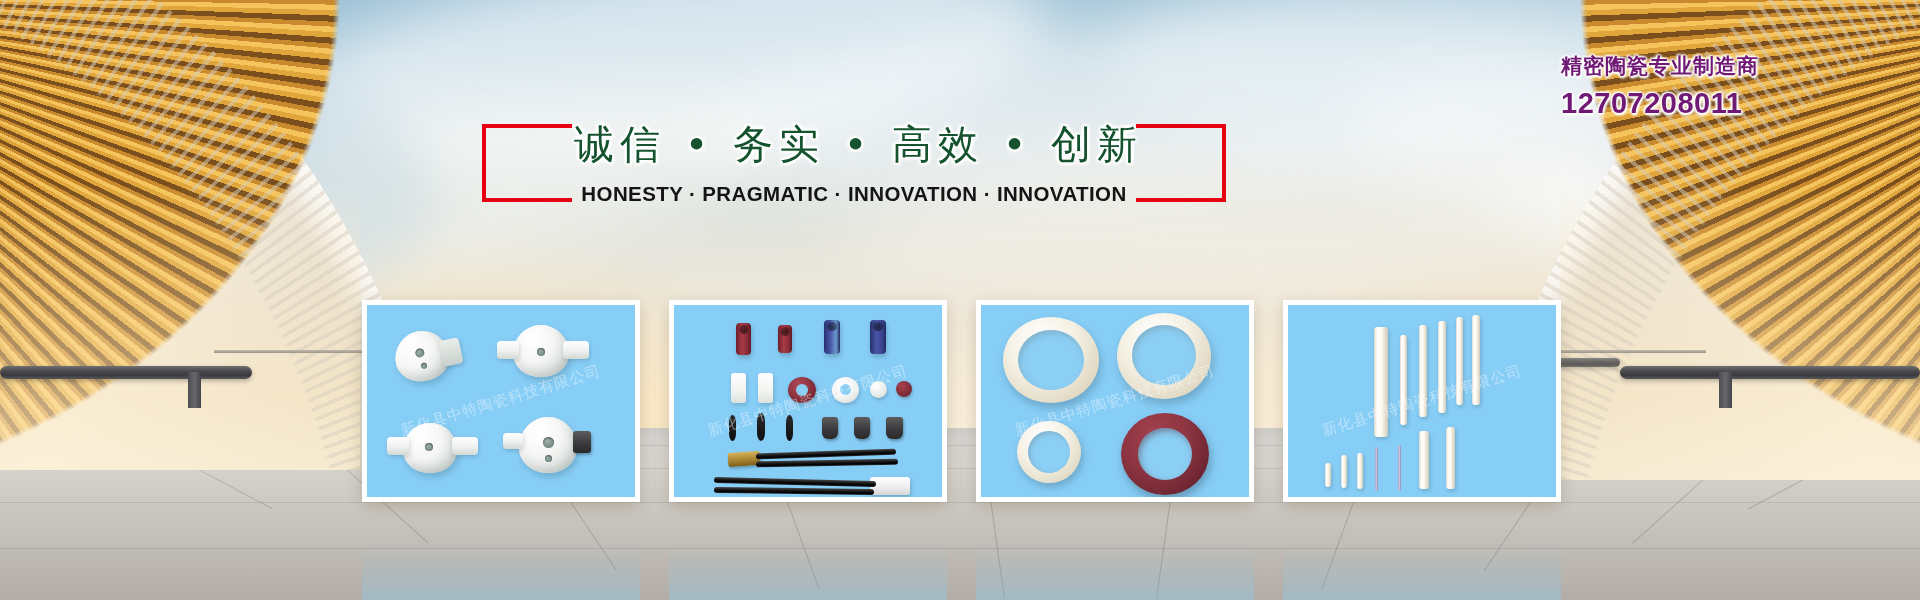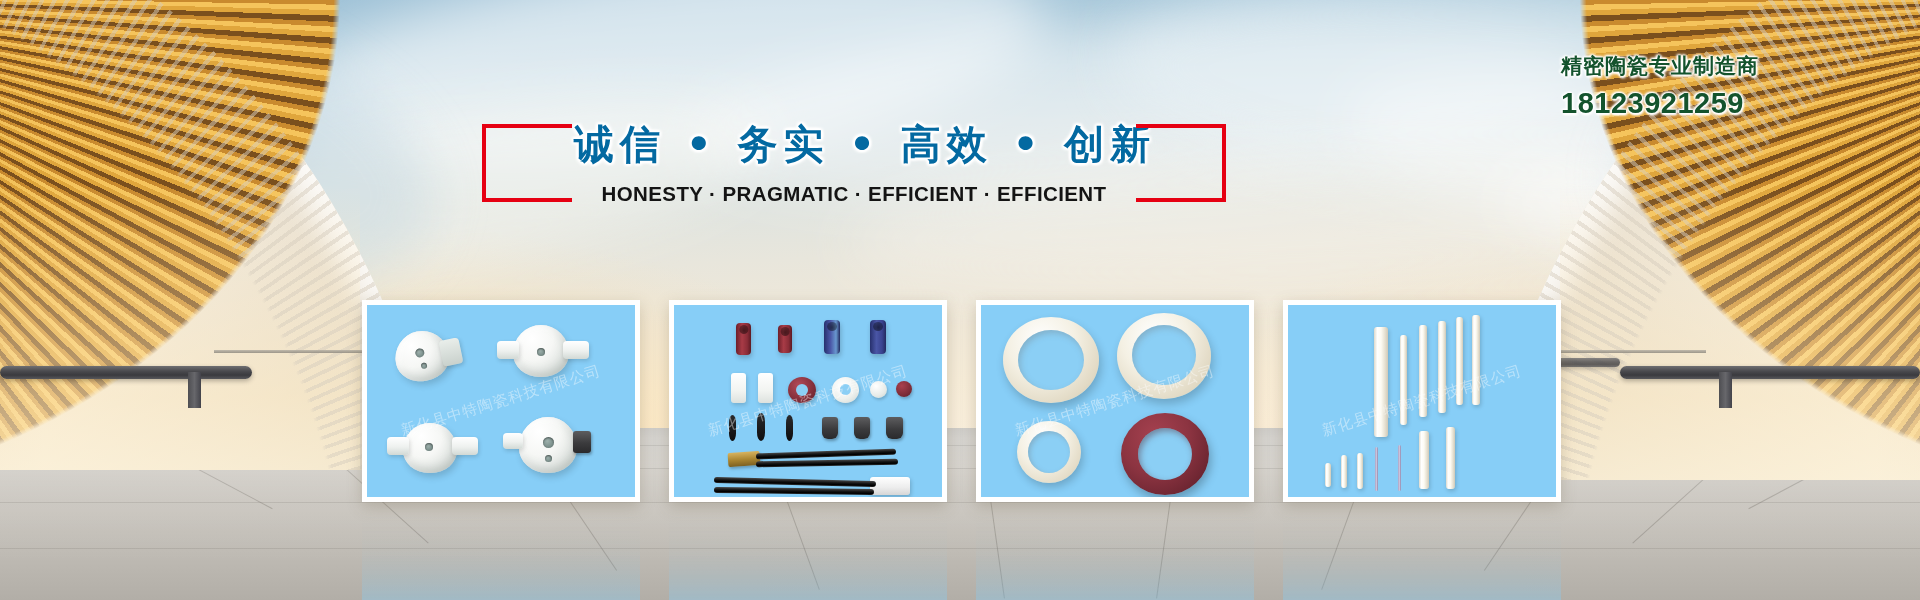--- a/index.html
+++ b/index.html
@@ -139,35 +139,35 @@
   .bracket-left  { left:-92px;  top:6px; }
   .bracket-left  .bk-v { left:0; }
   .bracket-left  .bk-h1 { top:0; left:0; }
   .bracket-left  .bk-h2 { bottom:0; left:0; }
   .bracket-right { right:-92px; top:6px; }
   .bracket-right .bk-v { right:0; }
   .bracket-right .bk-h1 { top:0; right:0; }
   .bracket-right .bk-h2 { bottom:0; right:0; }
 
   .slogan-cn {
-    text-align:center; color:#0369a1; font-size:40px; letter-spacing:6px;
-    font-family:"DejaVu Serif","Liberation Serif",serif; font-weight:700;
+    text-align:center; color:#14532d; font-size:40px; letter-spacing:6px;
+    font-family:"DejaVu Serif","Liberation Serif",serif; font-weight:400;
     line-height:52px; white-space:nowrap;
     text-shadow: 2px 0 2px #fff, -2px 0 2px #fff, 0 2px 2px #fff, 0 -2px 2px #fff,
                  2px 2px 3px #fff, -2px -2px 3px #fff, 2px -2px 3px #fff, -2px 2px 3px #fff;
   }
   .slogan-en {
     text-align:center; color:#141414; font-size:20.5px; font-weight:700;
     letter-spacing:.4px; margin-top:12px; white-space:nowrap;
     font-family:"Liberation Sans","DejaVu Sans",sans-serif;
   }
 
   
   .contact { position:absolute; left:1561px; top:52px; width:330px; }
-  .contact div { color:#14532d; font-weight:700; white-space:nowrap;
+  .contact div { color:#701a75; font-weight:700; white-space:nowrap;
     text-shadow: 1.5px 0 2px #fff, -1.5px 0 2px #fff, 0 1.5px 2px #fff, 0 -1.5px 2px #fff,
                  1.5px 1.5px 3px rgba(255,255,255,.95), -1.5px -1.5px 3px rgba(255,255,255,.95); }
   .ct-title { font-size:21px; letter-spacing:1px; }
   .ct-sub   { font-size:20px; letter-spacing:1px; margin-top:20px; }
   .ct-tel   { font-size:29px; letter-spacing:.5px; margin-top:7px; }
 
   
   .panels { position:absolute; left:362px; top:300px; width:1200px; height:202px; }
   .panel {
     position:absolute; top:0; width:278px; height:202px; background:#ffffff;
@@ -310,26 +310,26 @@
       <span class="bk-v"></span>
         <span class="bk-h bk-h1"></span>
         <span class="bk-h bk-h2"></span>
     </div>
     <div class="bracket bracket-right">
       <span class="bk-v"></span>
         <span class="bk-h bk-h1"></span>
         <span class="bk-h bk-h2"></span>
     </div>
     <div class="slogan-cn">诚信 • 务实 • 高效 • 创新</div>
-    <div class="slogan-en">HONESTY · PRAGMATIC · EFFICIENT · EFFICIENT</div>
+    <div class="slogan-en">HONESTY · PRAGMATIC · INNOVATION · INNOVATION</div>
   </div>
 
   <div class="contact">
     <div class="ct-title">精密陶瓷专业制造商</div>
-    <div class="ct-tel">18123921259</div>
+    <div class="ct-tel">12707208011</div>
   </div>
 
   <div class="panels">
 
     <div class="panel">
       <div class="inner">
         <div class="wm">新化县中特陶瓷科技有限公司</div>
 
         <div class="pc holder" style="left:28px; top:26px; width:54px; height:50px; transform:rotate(-12deg);">
           <div class="hole" style="left:21px; top:17px; width:9px; height:9px;"></div>

